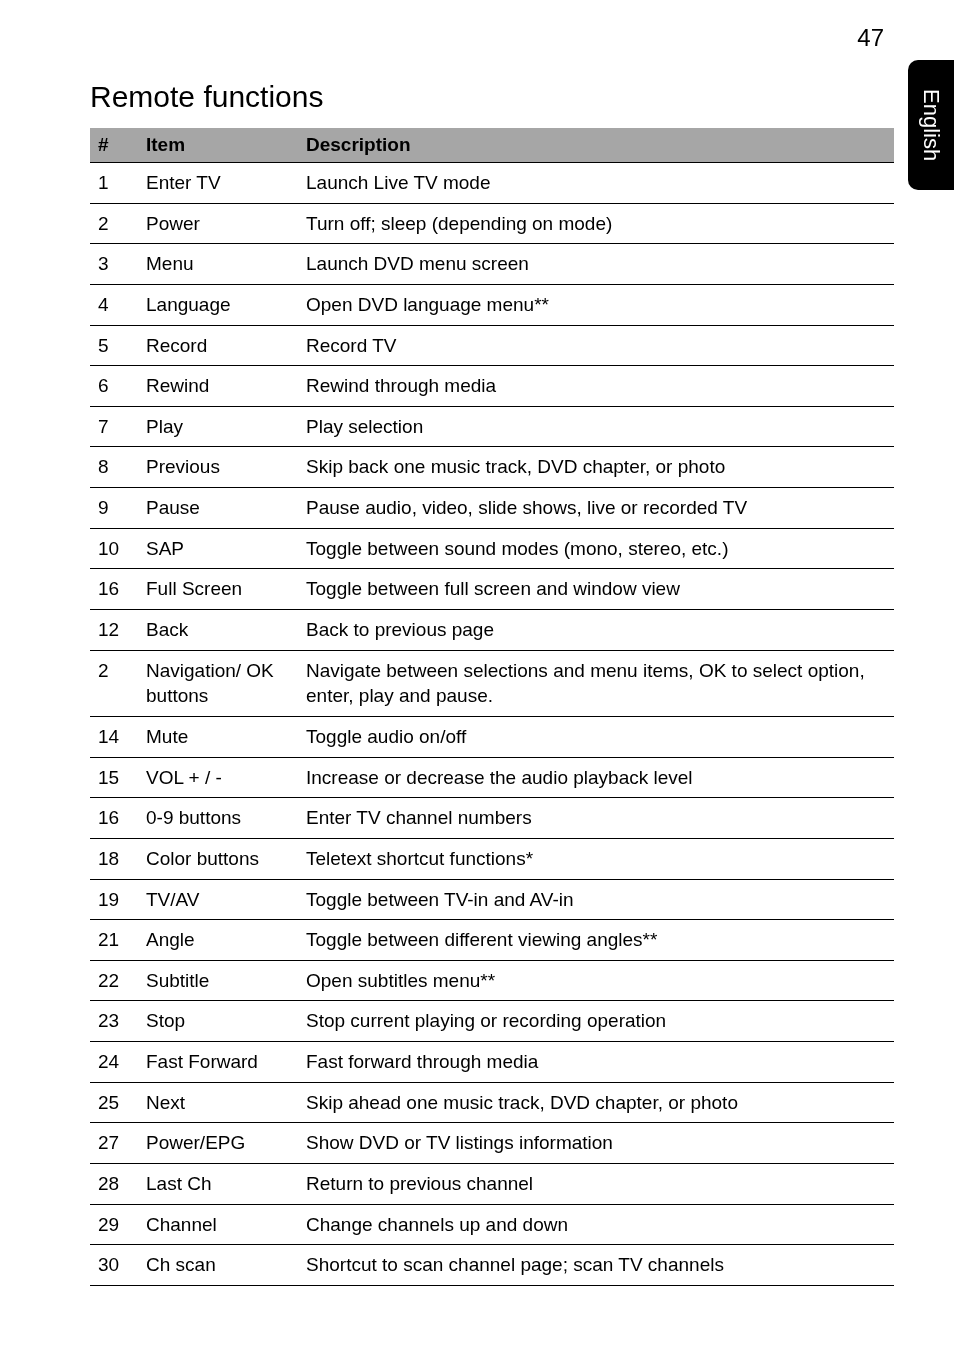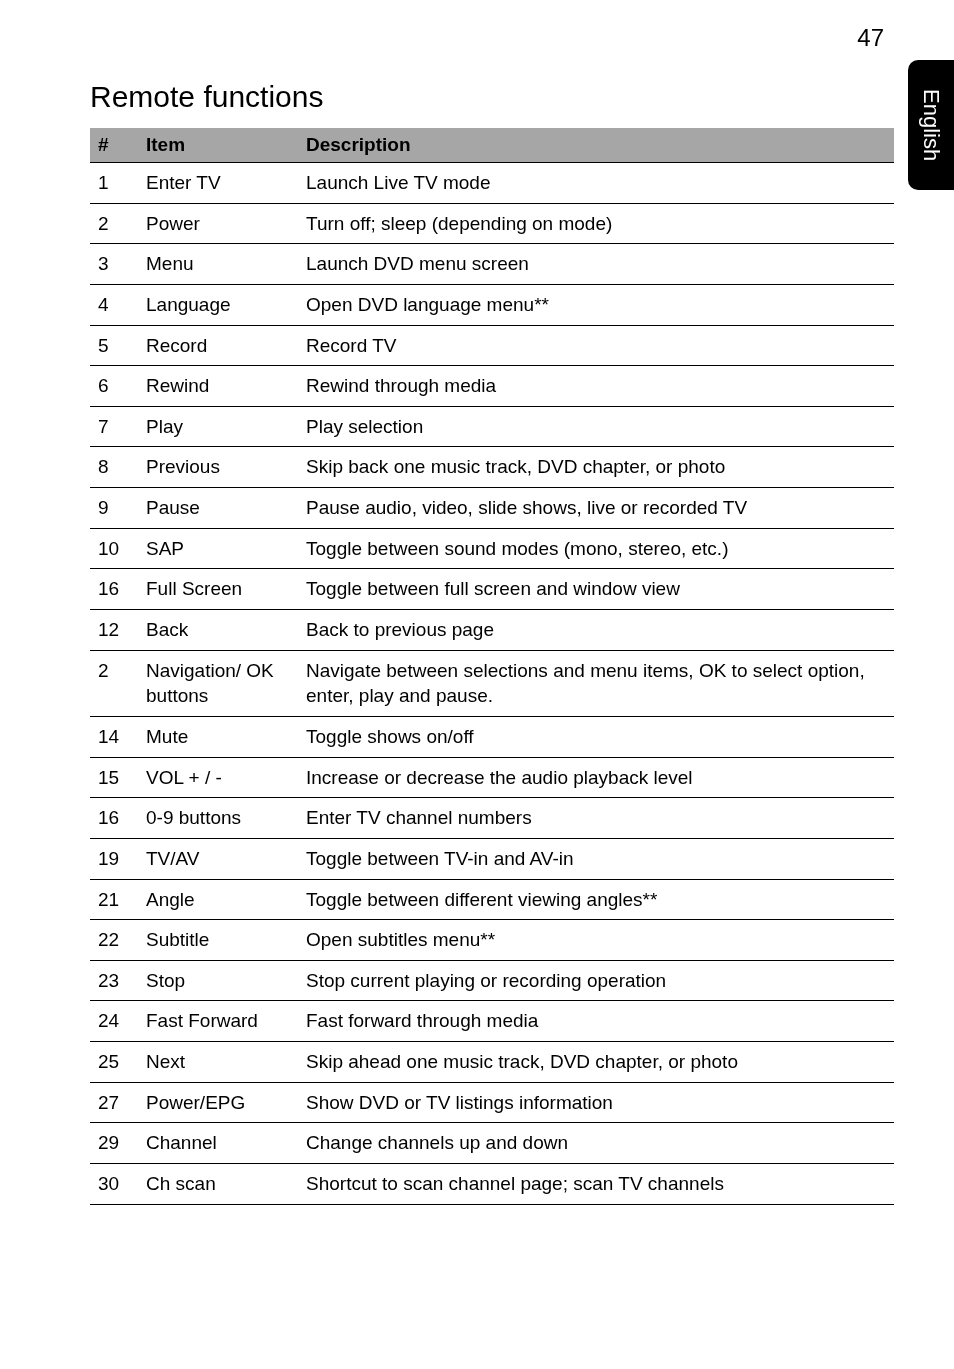--- a/index.html
+++ b/index.html
@@ -150,33 +150,38 @@
           <td>Back to previous page</td>
         </tr>
         <tr>
           <td>2</td>
           <td>Navigation/ OK buttons</td>
           <td>Navigate between selections and menu items, OK to select option, enter, play and pause.</td>
         </tr>
         <tr>
           <td>14</td>
           <td>Mute</td>
-          <td>Toggle shows on/off</td>
+          <td>Toggle audio on/off</td>
         </tr>
         <tr>
           <td>15</td>
           <td>VOL + / -</td>
           <td>Increase or decrease the audio playback level</td>
         </tr>
         <tr>
           <td>16</td>
           <td>0-9 buttons</td>
           <td>Enter TV channel numbers</td>
         </tr>
         <tr>
+          <td>18</td>
+          <td>Color buttons</td>
+          <td>Teletext shortcut functions*</td>
+        </tr>
+        <tr>
           <td>19</td>
           <td>TV/AV</td>
           <td>Toggle between TV-in and AV-in</td>
         </tr>
         <tr>
           <td>21</td>
           <td>Angle</td>
           <td>Toggle between different viewing angles**</td>
         </tr>
         <tr>
@@ -198,20 +203,25 @@
           <td>25</td>
           <td>Next</td>
           <td>Skip ahead one music track, DVD chapter, or photo</td>
         </tr>
         <tr>
           <td>27</td>
           <td>Power/EPG</td>
           <td>Show DVD or TV listings information</td>
         </tr>
         <tr>
+          <td>28</td>
+          <td>Last Ch</td>
+          <td>Return to previous channel</td>
+        </tr>
+        <tr>
           <td>29</td>
           <td>Channel</td>
           <td>Change channels up and down</td>
         </tr>
         <tr>
           <td>30</td>
           <td>Ch scan</td>
           <td>Shortcut to scan channel page; scan TV channels</td>
         </tr>
       </tbody>

